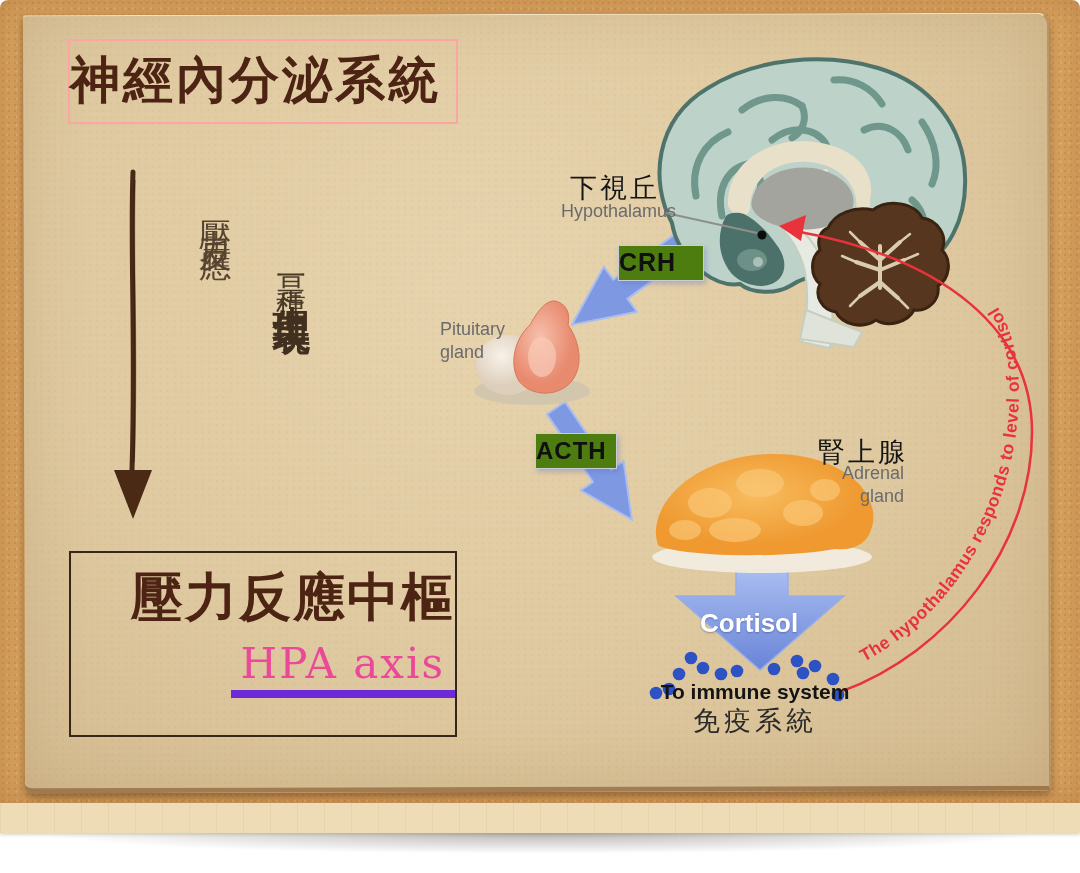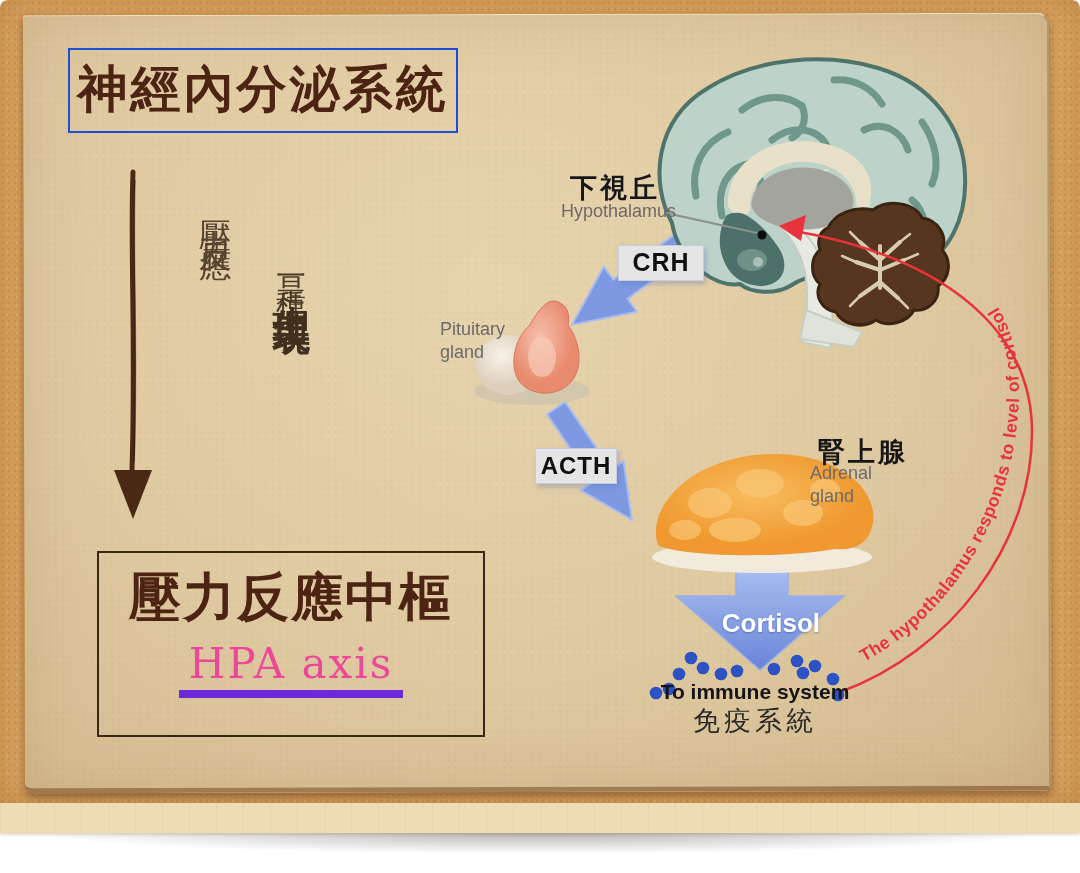--- a/index.html
+++ b/index.html
@@ -29,48 +29,48 @@
   
   .strip{position:absolute;left:0;top:803px;width:1080px;height:30px;background:#eedcb6;
     background-image:repeating-linear-gradient(90deg, rgba(215,190,140,.28) 0 1px, transparent 1px 27px);
     box-shadow:0 2px 3px rgba(150,120,70,.3);}
   .floor-shadow{position:absolute;left:0;top:833px;width:1080px;height:26px;
     background:radial-gradient(ellipse 58% 100% at 50% 0%, rgba(70,65,58,.38) 0%, rgba(70,65,58,.12) 55%, rgba(0,0,0,0) 80%);}
   svg{position:absolute;overflow:visible;}
   .z1{z-index:1}.z2{z-index:2}.z3{z-index:3}.z4{z-index:4}
   .lbl{position:absolute;z-index:5;}
   
-  .title-box{left:68px;top:48px;width:386px;height:81px;border:2px solid #1d4ed8;
-    text-align:center;line-height:79px;font-size:50px;font-weight:700;color:#4d2413;letter-spacing:3px;}
+  .title-box{left:68px;top:39px;width:386px;height:81px;border:2px solid #fca5a5;
+    text-align:left;line-height:79px;font-size:50px;font-weight:700;color:#4d2413;letter-spacing:3px;}
   .v-stress{left:192px;top:194px;writing-mode:vertical-rl;font-size:33px;color:#564430;
     letter-spacing:9px;font-weight:400;}
   .v-phrase{left:266px;top:252px;writing-mode:vertical-rl;font-size:30px;color:#4a3a28;letter-spacing:8px;}
   .v-phrase .bold{font-size:37px;font-weight:800;color:#41301f;letter-spacing:5px;}
-  .center-box{left:69px;top:551px;width:384px;height:182px;border:2px solid #362718;text-align:center;margin-left:28px;}
+  .center-box{left:69px;top:551px;width:384px;height:182px;border:2px solid #362718;text-align:right;}
   .center-box .t1{margin-top:10px;font-size:52px;font-weight:800;color:#4d2413;letter-spacing:2px;}
   .center-box .t2{display:inline-block;margin-top:6px;font-family:"DejaVu Serif", serif;
     font-size:42px;color:#ec4899;border-bottom:8px solid #6d28d9;padding:0 10px 2px 10px;letter-spacing:2px;}
   
-  .zh{font-weight:700;color:#161616;}
+  .zh{font-weight:400;color:#161616;}
   .gray{color:#6b6b6b;}
   .hypo-zh{left:570px;top:170px;font-size:27px;letter-spacing:3px;}
   .hypo-en{left:561px;top:201px;font-size:18px;}
   .pit-zh{left:430px;top:289px;font-size:27px;letter-spacing:1px;}
   .pit-en{left:440px;top:318px;width:92px;text-align:left;font-size:18px;line-height:1.3;}
   .adr-zh{left:818px;top:434px;font-size:27px;letter-spacing:3px;}
-  .adr-en{left:810px;top:462px;width:94px;text-align:left;font-size:18px;line-height:1.3;}
+  .adr-en{left:810px;top:462px;width:94px;text-align:right;font-size:18px;line-height:1.3;}
   .cort-zh{left:695px;top:558px;font-size:38px;font-weight:800;color:#e0141c;letter-spacing:3px;}
-  .cort-en{left:700px;top:608px;width:120px;text-align:right;font-size:26px;font-weight:700;color:#ffffff;
+  .cort-en{left:700px;top:608px;width:120px;text-align:left;font-size:26px;font-weight:700;color:#ffffff;
     text-shadow:0 1px 2px rgba(40,60,130,.45);}
   .imm-en{left:660px;top:680px;width:190px;text-align:center;font-size:21px;font-weight:700;color:#141414;}
   .imm-zh{left:660px;top:703px;width:190px;text-align:center;font-size:27px;font-weight:500;color:#2a2a2a;letter-spacing:4px;}
-  .tag{background:#e5e5e5;border:1px solid #c9cdda;text-align:center;font-weight:800;color:#101010;
+  .tag{background:#4d7c0f;border:1px solid #c9cdda;text-align:left;font-weight:800;color:#101010;
     box-shadow:2px 3px 5px rgba(90,110,180,.35);}
   .crh-tag{left:618px;top:245px;width:84px;height:34px;line-height:33px;font-size:25px;letter-spacing:1px;}
-  .acth-tag{left:535px;top:448px;width:80px;height:34px;line-height:33px;font-size:24px;letter-spacing:1px;}
+  .acth-tag{left:535px;top:433px;width:80px;height:34px;line-height:33px;font-size:24px;letter-spacing:1px;}
 </style>
 </head>
 <body>
 
 <div class="stage">
 
   <div class="board"></div>
   <div class="paper"></div>
   <div class="strip"></div>
   <div class="floor-shadow"></div>

